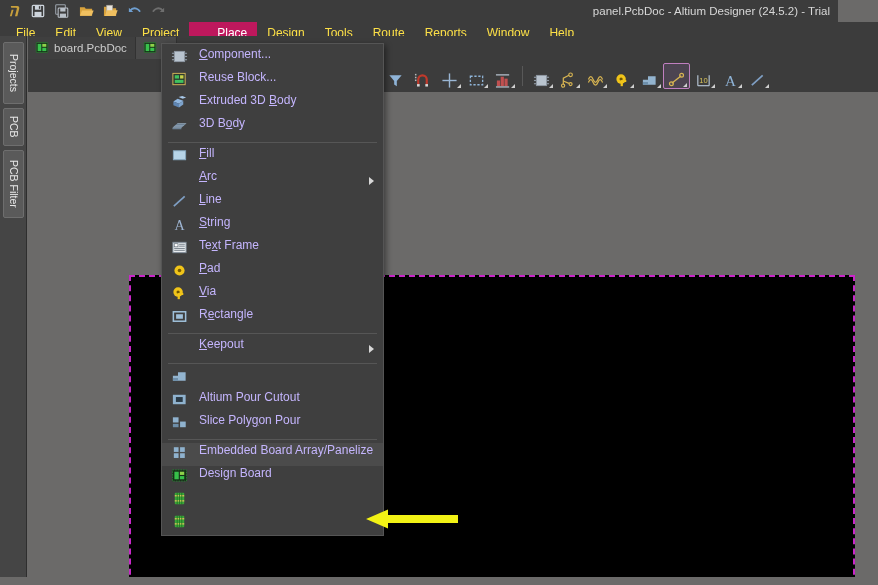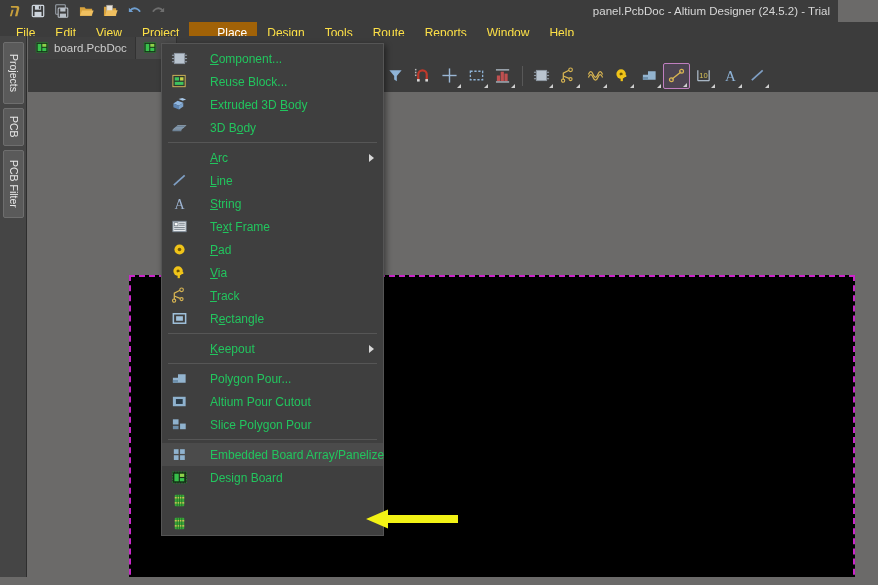--- a/index.html
+++ b/index.html
@@ -47,21 +47,21 @@
     padding-left: 6px;
   }
   .menubar-item {
     padding: 0 10px;
     height: 22px; line-height: 22px;
     font-size: 12px; color: #fde047;
     white-space: nowrap;
     cursor: default;
   }
   .menubar-item.active {
-    background: #a16207;
+    background: #be185d;
     color: #ffffff;
     padding-left: 28px;
   }
   .menubar-item u { text-decoration: underline; }
 
   
   .workspace {
     position: absolute; left: 0; top: 36px;
     width: 878px; height: 541px;
     background: #6b6a69;
@@ -114,21 +114,21 @@
     position: absolute; left: 28px; top: 23px;
     width: 850px; height: 33px;
     background: #3c3c3c;
     display: flex; align-items: center;
     padding-left: 6px;
     gap: 0px;
   }
   .tb-btn {
     position: relative;
     width: 27px; height: 26px;
-    display: flex; align-items: center; justify-content: center;
+    display: flex; align-items: flex-end; justify-content: center;
     cursor: default;
   }
   .tb-btn.selected {
     border: 1px solid #c07fc0;
     background: #4c4451;
     border-radius: 2px;
   }
   .tb-btn .caret {
     position: absolute; right: 2px; bottom: 1px;
     width: 0; height: 0;
@@ -162,27 +162,26 @@
     width: 223px;
     background: #3f3f3f;
     border: 1px solid #555555;
     box-shadow: 2px 2px 6px rgba(0,0,0,0.45);
     padding: 3px 0 0 0;
     z-index: 50;
   }
   .mi {
     position: relative;
     height: 23px;
-    display: flex; align-items: center;
+    display: flex; 
     padding-left: 7px;
-    color: #22c55e;
+    color: #c4b5fd;
     font-size: 12px;
     cursor: default;
     white-space: nowrap;
-    gap: 11px;
   }
   .mi.hover { background: #4b4b4b; }
   .mi-icon {
     width: 20px; height: 18px;
     margin-right: 10px;
     display: flex; align-items: center; justify-content: center;
     flex: 0 0 20px;
   }
   .mi-label { flex: 1 1 auto; }
   .mi-label u { text-decoration: underline; }
@@ -496,20 +495,28 @@
             <g stroke="#53677a" stroke-width="0.7">
               <path d="M3.6 9.6 L12.9 9.6"></path>
               <path d="M5.4 8 L14.6 8"></path>
             </g>
           </svg>
         </span>
         <span class="mi-label">3D B<u>o</u>dy</span>
       </div>
       <div class="mi-sep"></div>
       <div class="mi">
+        <span class="mi-icon">
+          <svg width="17" height="17" viewBox="0 0 18 18">
+            <rect x="2.5" y="4" width="13" height="9.5" fill="#b6d4e8" stroke="#86a8c0" stroke-width="1"></rect>
+          </svg>
+        </span>
+        <span class="mi-label"><u>F</u>ill</span>
+      </div>
+      <div class="mi">
         <span class="mi-icon"></span>
         <span class="mi-label"><u>A</u>rc</span>
         <span class="mi-arrow"></span>
       </div>
       <div class="mi">
         <span class="mi-icon">
           <svg width="17" height="17" viewBox="0 0 18 18">
             <line x1="3" y1="14" x2="14.5" y2="3.5" stroke="#7f9fc4" stroke-width="1.8"></line>
           </svg>
         </span>
@@ -554,55 +561,40 @@
             <circle cx="7.5" cy="7.5" r="1.7" fill="#6d5400"></circle>
             <rect x="7" y="8.6" width="2.4" height="6.4" fill="#f0c419"></rect>
             <rect x="9.6" y="8.4" width="3.4" height="2.2" fill="#f0c419"></rect>
           </svg>
         </span>
         <span class="mi-label"><u>V</u>ia</span>
       </div>
       <div class="mi">
         <span class="mi-icon">
           <svg width="17" height="17" viewBox="0 0 18 18">
-            <g stroke="#d8b552" stroke-width="1.3" fill="none">
-              <path d="M3.5 13.5 L3.5 6.5 L9.5 3.5"></path>
-              <path d="M3.5 9.5 L9.5 12"></path>
-            </g>
-            <circle cx="3.3" cy="14.4" r="1.7" fill="none" stroke="#d8b552" stroke-width="1.2"></circle>
-            <circle cx="11.2" cy="3" r="1.9" fill="none" stroke="#d8b552" stroke-width="1.2"></circle>
-            <circle cx="11.2" cy="12.8" r="1.6" fill="none" stroke="#d8b552" stroke-width="1.2"></circle>
-          </svg>
-        </span>
-        <span class="mi-label"><u>T</u>rack</span>
-      </div>
-      <div class="mi">
-        <span class="mi-icon">
-          <svg width="17" height="17" viewBox="0 0 18 18">
             <rect x="2.5" y="4" width="13" height="10" fill="none" stroke="#9fc0da" stroke-width="1.6"></rect>
             <rect x="5.4" y="6.6" width="7.2" height="4.8" fill="#9fc0da"></rect>
           </svg>
         </span>
         <span class="mi-label">R<u>e</u>ctangle</span>
       </div>
       <div class="mi-sep"></div>
       <div class="mi">
         <span class="mi-icon"></span>
         <span class="mi-label"><u>K</u>eepout</span>
         <span class="mi-arrow"></span>
       </div>
       <div class="mi-sep"></div>
       <div class="mi">
         <span class="mi-icon">
           <svg width="17" height="17" viewBox="0 0 18 18">
             <path d="M2 13.5 L2 8.2 L7.4 8.2 L7.4 4.6 L15.5 4.6 L15.5 13.5 Z" fill="#93b4cf"></path>
             <path d="M2 13.5 L2 10.6 L7.4 10.6 L7.4 13.5 Z" fill="#6e90ac"></path>
           </svg>
         </span>
-        <span class="mi-label">Poly<u>g</u>on Pour...</span>
       </div>
       <div class="mi">
         <span class="mi-icon">
           <svg width="17" height="17" viewBox="0 0 18 18">
             <rect x="2" y="4" width="13.5" height="10" fill="#8fb2ce"></rect>
             <rect x="5.2" y="6.4" width="7.2" height="5.2" fill="#2b3b47"></rect>
           </svg>
         </span>
         <span class="mi-label">Altium Pour Cutout</span>
       </div>

